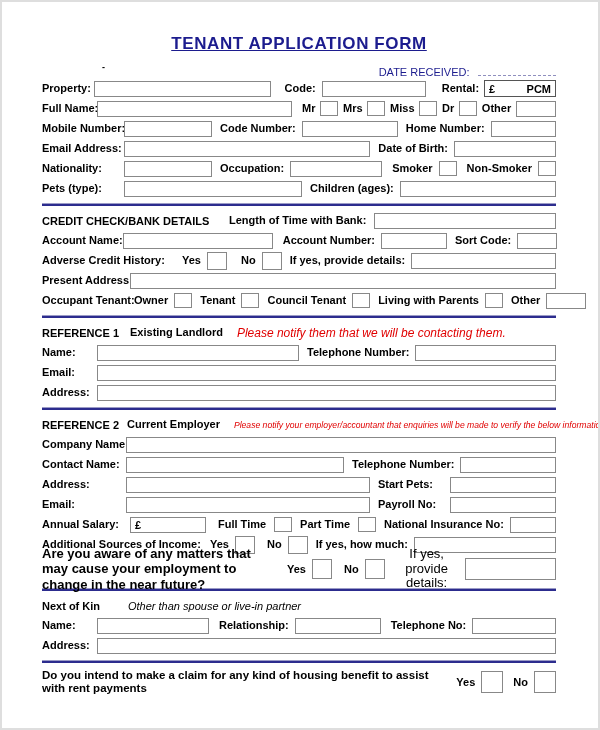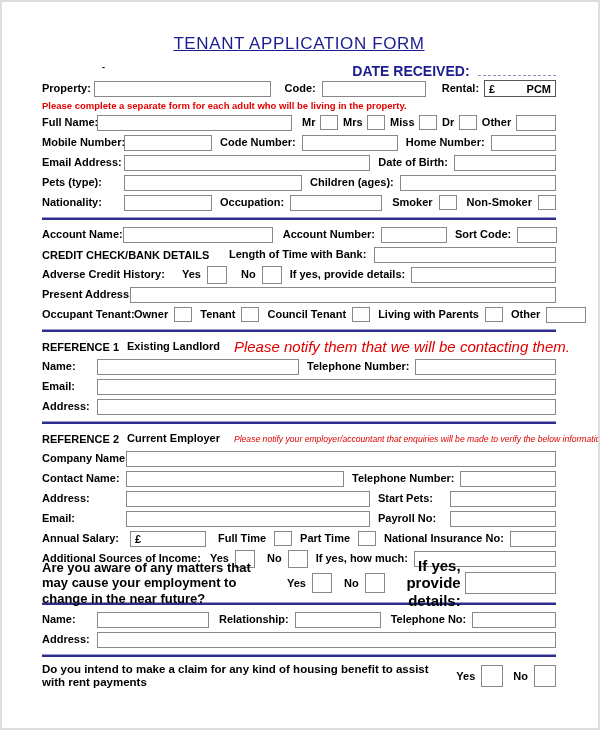--- a/index.html
+++ b/index.html
@@ -11,27 +11,27 @@
     font-family:"Liberation Sans", sans-serif;
     color:#000;
     padding:28px 42px 0 40px;
     position:relative;
     overflow:hidden;
   }
   .title {
     text-align:center;
     color:#1c1c8e;
     font-size:17px;
-    font-weight:normal;
+    font-weight:bold;
     letter-spacing:0.6px;
     text-decoration:underline;
     margin:4px 0 8px 0;
   }
   .daterow { text-align:right; margin-bottom:4px; height:14px; }
-  .navylbl { color:#1c1c8e; font-size:14px; font-weight:bold;padding-left:28px; }
+  .navylbl { color:#1c1c8e; font-size:11px; font-weight:normal;padding-left:28px; }
   .dashline {
     display:inline-block; width:78px; height:11px;
     border-bottom:1px dashed #8f8fbf; margin-left:4px;
   }
   .row { display:flex; align-items:center; height:17px; margin-bottom:3px; }
   .lbl { font-size:11px; font-weight:bold; white-space:nowrap; line-height:1.1; }
   .in {
     height:16px; border:1px solid #888; background:#fff;
     font:11px "Liberation Sans", sans-serif; padding:0 3px; outline:none;
   }
@@ -40,27 +40,27 @@
   .rentbox {
     width:76px; height:17px; border:1px solid #555; margin-left:5px;
     display:flex; align-items:center; justify-content:space-between;
     font-size:11px; font-weight:bold; padding:0 4px;
   }
   .salarybox {
     width:76px; height:16px; border:1px solid #888; margin-left:4px;
     display:flex; align-items:center; font-size:11px; font-weight:bold; padding:0 4px;
   }
   .rednote { color:#e00000; font-weight:bold; font-size:9.5px; height:12px; margin-bottom:2px; }
-  .redital { color:#e00000; font-style:italic; font-size:15px; white-space:nowrap; }
+  .redital { color:#e00000; font-style:italic; font-size:12px; white-space:nowrap; }
   .ital { font-style:italic; font-size:11px; }
   .smallital { font-style:italic; font-size:8.8px; line-height:1.15; white-space:pre-line; }
   .hr { height:3px; background:#2c2c8e; border-top:1px solid #9b9bc6; margin:6px 0 6px 0; }
   .sechead { font-size:11px; font-weight:bold; white-space:nowrap; }
   .qtext { font-size:13px; font-weight:bold; line-height:1.2; width:235px; }
-  .rlbl { font-size:15px; font-weight:bold; text-align:right; line-height:1.15; white-space:pre-line; }
+  .rlbl { font-size:13px; font-weight:normal; text-align:center; line-height:1.15; white-space:pre-line; }
   .stray { position:absolute; left:100px; top:60px; font-size:9px; font-weight:bold; }
   .ml4{margin-left:4px;} .ml6{margin-left:6px;} .ml8{margin-left:8px;} .ml10{margin-left:10px;}
   .ml12{margin-left:12px;} .ml14{margin-left:14px;} .ml16{margin-left:16px;}
 </style>
 </head>
 <body>
 
 <div class="page">
 
   <div class="title">TENANT APPLICATION FORM</div>
@@ -77,21 +77,20 @@
       <span class="lbl" style="width:55px">Property:</span>
       <input class="in" style="width: 188px;">
       <span class="lbl ml14">Code:</span>
       <input class="in ml6" style="width: 104px;">
       <span class="lbl ml16">Rental:</span>
       <div class="rentbox">
         <span>£</span>
         <span>PCM</span>
       </div>
     </div>
-    <div class="rednote">Please complete a separate form for each adult who will be living in the property.</div>
   </div>
 
   <div>
     <div class="row">
       <span class="lbl" style="width:55px">Full Name:</span>
       <input class="in" style="width: 195px;">
       <div style="flex:1; display:flex; align-items:center; justify-content:space-between; margin-left:10px;">
         <span class="lbl">Mr</span>
         <span class="chk"></span>
         <span class="lbl">Mrs</span>
@@ -112,52 +111,52 @@
       <span class="lbl ml8">Home Number:</span>
       <input class="in grow ml6" style="">
     </div>
     <div class="row">
       <span class="lbl" style="width:82px">Email Address:</span>
       <input class="in grow" style="">
       <span class="lbl ml8">Date of Birth:</span>
       <input class="in ml6" style="width: 102px;">
     </div>
     <div class="row">
+      <span class="lbl" style="width:82px">Nationality:</span>
+      <input class="in" style="width: 88px;">
+      <span class="lbl ml8">Occupation:</span>
+      <input class="in grow ml6" style="">
+      <span class="lbl ml10">Smoker</span>
+      <span class="chk ml6"></span>
+      <span class="lbl ml10">Non-Smoker</span>
+      <span class="chk ml6"></span>
+    </div>
+    <div class="row">
       <span class="lbl" style="width:82px">Pets (type):</span>
       <input class="in" style="width: 178px;">
       <span class="lbl ml8">Children (ages):</span>
       <input class="in grow ml6" style="">
     </div>
-    <div class="row">
-      <span class="lbl" style="width:82px">Nationality:</span>
-      <input class="in" style="width: 88px;">
-      <span class="lbl ml8">Occupation:</span>
-      <input class="in grow ml6" style="">
-      <span class="lbl ml10">Smoker</span>
-      <span class="chk ml6"></span>
-      <span class="lbl ml10">Non-Smoker</span>
-      <span class="chk ml6"></span>
-    </div>
-  </div>
-
-  <div class="hr"></div>
-
-  <div>
+  </div>
+
+  <div class="hr"></div>
+
+  <div>
+    <div class="row">
+      <span class="sechead" style="width:175px">CREDIT CHECK/BANK DETAILS</span>
+      <span class="lbl ml12">Length of Time with Bank:</span>
+      <input class="in grow ml8" style="">
+    </div>
     <div class="row">
       <span class="lbl" style="width:82px">Account Name:</span>
       <input class="in" style="width: 162px;">
       <span class="lbl ml10">Account Number:</span>
       <input class="in ml6" style="width: 66px;">
       <span class="lbl ml8">Sort Code:</span>
       <input class="in grow ml6" style="">
-    </div>
-    <div class="row">
-      <span class="sechead" style="width:175px">CREDIT CHECK/BANK DETAILS</span>
-      <span class="lbl ml12">Length of Time with Bank:</span>
-      <input class="in grow ml8" style="">
     </div>
     <div class="row">
       <span class="lbl" style="width:128px">Adverse Credit History:</span>
       <span class="lbl ml12">Yes</span>
       <span class="chk ml6" style="height:18px;width:20px"></span>
       <span class="lbl ml14">No</span>
       <span class="chk ml6" style="height:18px;width:20px"></span>
       <span class="lbl ml8">If yes, provide details:</span>
       <input class="in grow ml6" style="">
     </div>
@@ -264,20 +263,24 @@
       <span class="rlbl ml8" style="width:68px">If yes,
 provide details:</span>
       <input class="in grow ml4" style="height: 22px;">
     </div>
   </div>
 
   <div class="hr"></div>
 
   <div>
     <div class="row">
+      <span class="sechead" style="width:78px">Next of Kin</span>
+      <span class="ital ml8">Other than spouse or live-in partner</span>
+    </div>
+    <div class="row">
       <span class="lbl" style="width:55px">Name:</span>
       <input class="in" style="width: 112px;">
       <span class="lbl ml10">Relationship:</span>
       <input class="in ml6" style="width: 86px;">
       <span class="lbl ml10">Telephone No:</span>
       <input class="in grow ml6" style="">
     </div>
     <div class="row">
       <span class="lbl" style="width:55px">Address:</span>
       <input class="in grow" style="">

